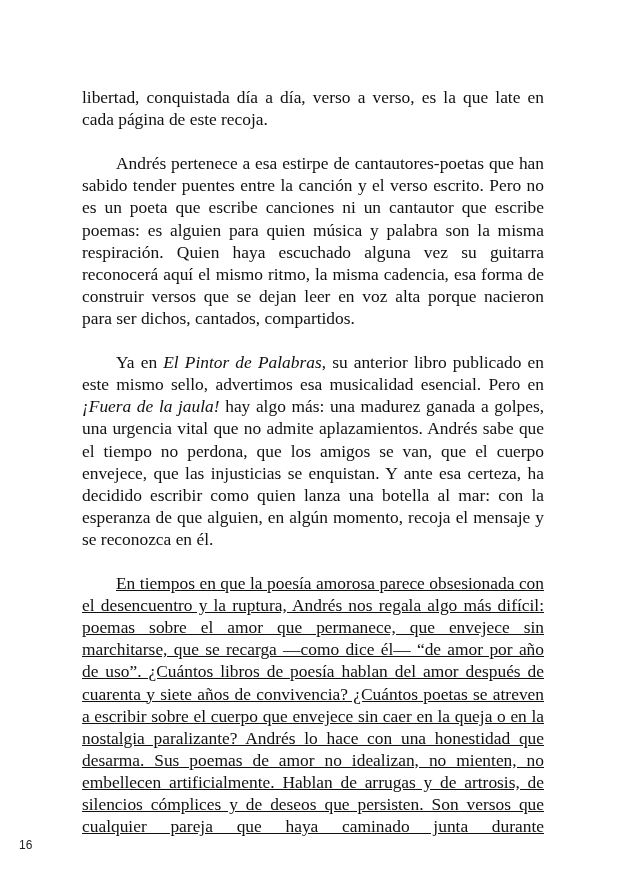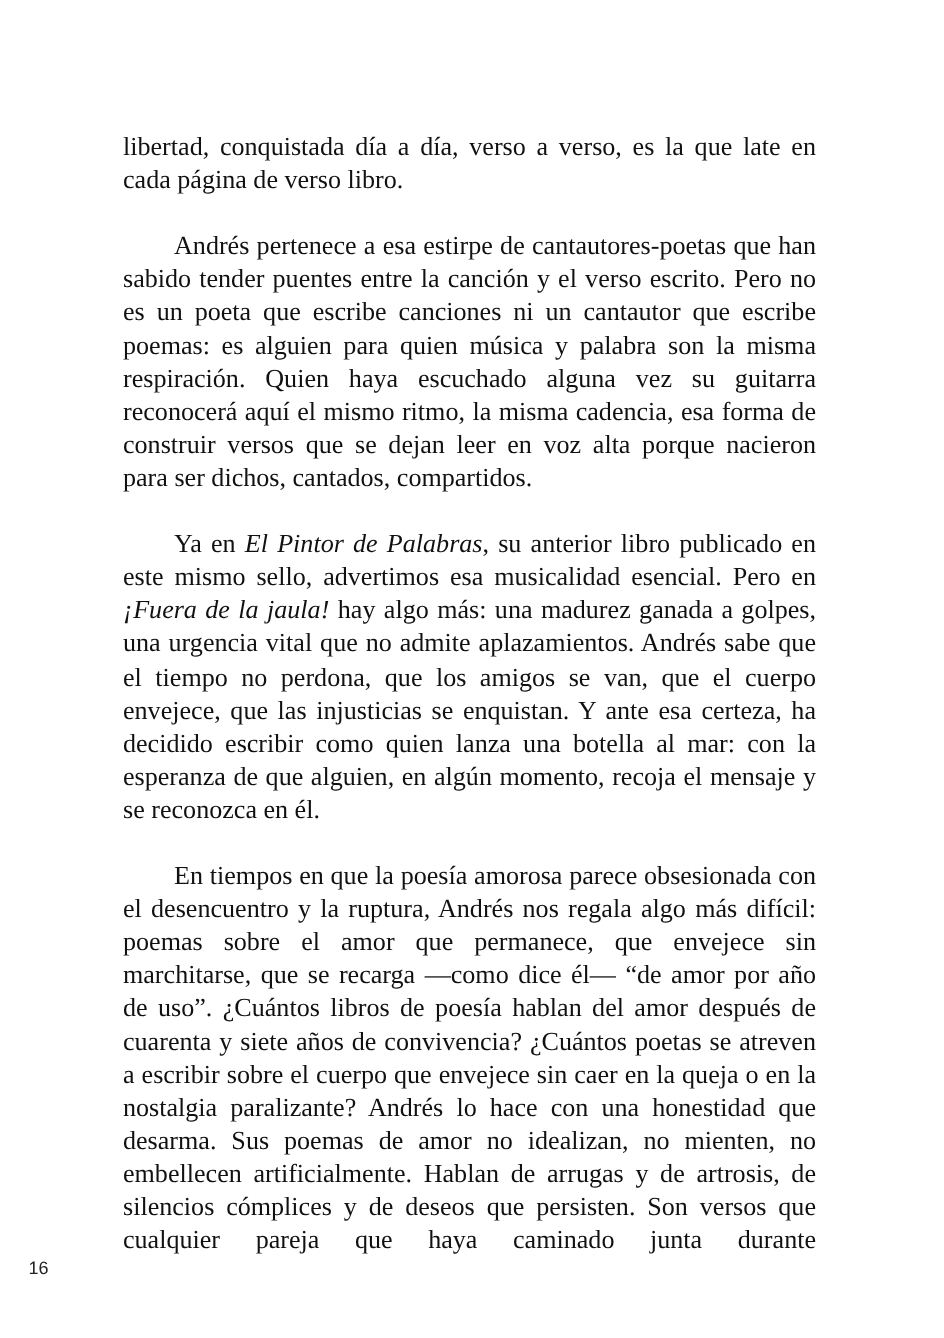--- a/index.html
+++ b/index.html
@@ -11,37 +11,37 @@
     top: 86px;
     width: 462px;
     font-family: "Liberation Serif", serif;
     font-size: 17.4px;
     line-height: 22.1px;
     color: #111;
     text-align: justify;
   }
   .para { margin: 0 0 22.1px 0; text-indent: 34px; }
   .para.first { text-indent: 0; }
-  .para.last { margin-bottom: 0; text-align-last: justify; }
+  .para.last { margin-bottom: 0; text-align-last: justify; text-decoration: underline; }
   .para i { }
   .page-number {
     position: absolute;
     left: 0; width: 629px;
     top: 838px;
     text-align: left;
     font-family: "Liberation Sans", sans-serif;
     font-size: 12px;
     color: #222;
     padding-left: 19px;
   }
 </style>
 </head>
 <body>
 
 <div class="page">
   <div class="text-block">
-    <p class="para first"><span>libertad, conquistada día a día, verso a verso, es la que late en cada página de verso libro.</span></p>
+    <p class="para first"><span>libertad, conquistada día a día, verso a verso, es la que late en cada página de este recoja.</span></p>
     <p class="para"><span>Andrés pertenece a esa estirpe de cantautores-poetas que han sabido tender puentes entre la canción y el verso escrito. Pero no es un poeta que escribe canciones ni un cantautor que escribe poemas: es alguien para quien música y palabra son la misma respiración. Quien haya escuchado alguna vez su guitarra reconocerá aquí el mismo ritmo, la misma cadencia, esa forma de construir versos que se dejan leer en voz alta porque nacieron para ser dichos, cantados, compartidos.</span></p>
     <p class="para"><span>Ya en </span><i>El Pintor de Palabras</i><span>, su anterior libro publicado en este mismo sello, advertimos esa musicalidad esencial. Pero en </span><i>¡Fuera de la jaula!</i><span> hay algo más: una madurez ganada a golpes, una urgencia vital que no admite aplazamientos. Andrés sabe que el tiempo no perdona, que los amigos se van, que el cuerpo envejece, que las injusticias se enquistan. Y ante esa certeza, ha decidido escribir como quien lanza una botella al mar: con la esperanza de que alguien, en algún momento, recoja el mensaje y se reconozca en él.</span></p>
     <p class="para last"><span>En tiempos en que la poesía amorosa parece obsesionada con el desencuentro y la ruptura, Andrés nos regala algo más difícil: poemas sobre el amor que permanece, que envejece sin marchitarse, que se recarga —como dice él— “de amor por año de uso”. ¿Cuántos libros de poesía hablan del amor después de cuarenta y siete años de convivencia? ¿Cuántos poetas se atreven a escribir sobre el cuerpo que envejece sin caer en la queja o en la nostalgia paralizante? Andrés lo hace con una honestidad que desarma. Sus poemas de amor no idealizan, no mienten, no embellecen artificialmente. Hablan de arrugas y de artrosis, de silencios cómplices y de deseos que persisten. Son versos que cualquier pareja que haya caminado junta durante</span></p>
   </div>
   <div class="page-number">16</div>
 </div>
 
 </body></html>

